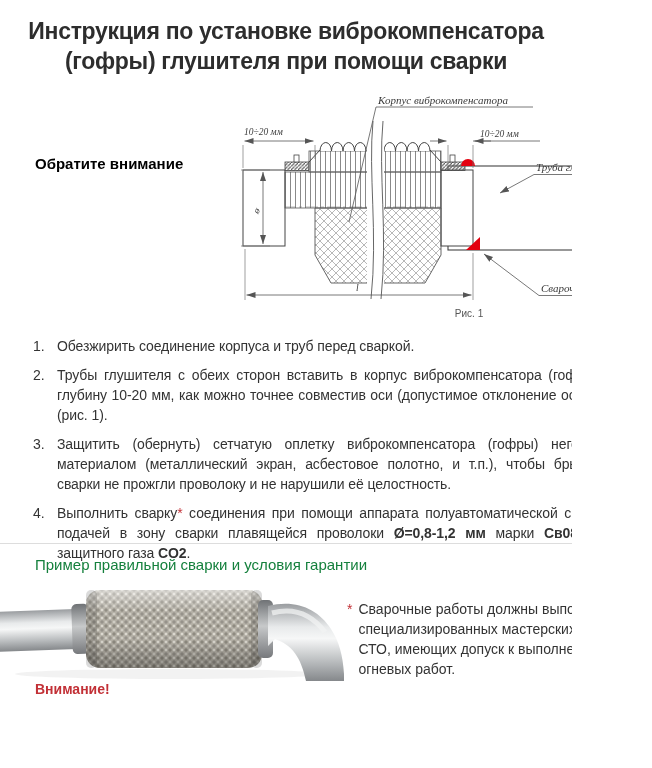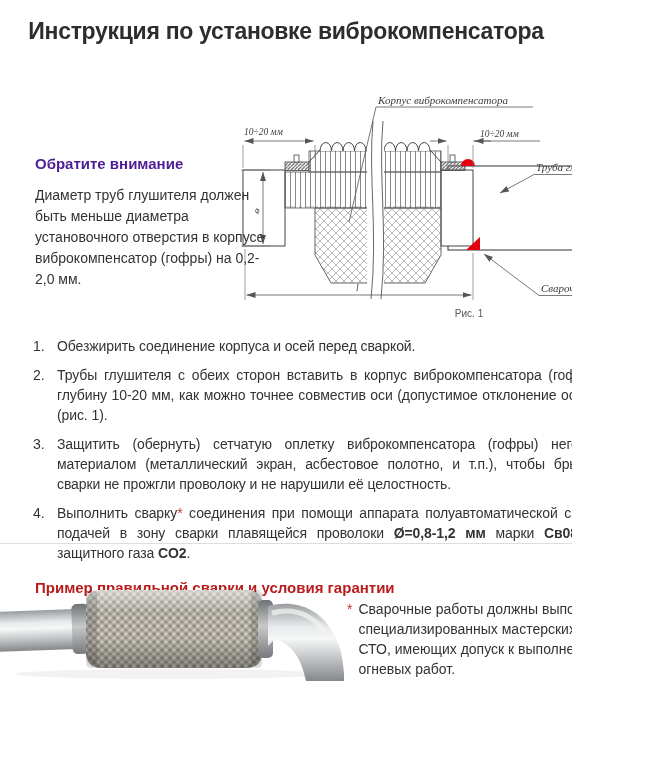--- a/index.html
+++ b/index.html
@@ -2,48 +2,49 @@
 <html lang="ru"><head>
 <meta charset="utf-8">
 <style>
   html,body{margin:0;padding:0;background:#fff;}
   .page{position:relative;width:572px;height:768px;background:#ffffff;overflow:hidden;
         font-family:"Liberation Sans",sans-serif;color:#333;}
   .title{position:absolute;top:16px;left:0;right:0;text-align:center;
          font-size:23px;line-height:30px;font-weight:700;color:#2d2d2d;letter-spacing:-.3px;}
   .figure{position:absolute;left:228px;top:93px;width:424px;height:230px;}
   .note{position:absolute;left:35px;top:155px;width:240px;}
-  .h-small{font-size:15px;font-weight:700;color:#4c1d95;margin:0;}
+  .h-small{font-size:15px;font-weight:700;color:#000000;margin:0;}
   .note .body{font-size:14px;line-height:21px;margin-top:13px;}
   .install{position:absolute;left:33px;top:318px;width:588px;}
   .install .list{margin-top:18px;}
   .item{display:flex;margin-top:9px;font-size:14px;line-height:20px;letter-spacing:-.1px;}
   .item .num{width:24px;flex:none;}
   .item .txt{flex:1;text-align:justify;}
   .divider{position:absolute;left:0;top:543px;width:652px;border-top:1px solid #ddd;}
-  .example-heading{position:absolute;left:35px;top:556px;font-size:15px;font-weight:700;color:#b91c1c;margin-top:23px;}
+  .example-heading{position:absolute;left:35px;top:556px;font-size:15px;font-weight:400;color:#15803d;}
   .photo{position:absolute;left:0;top:584px;width:345px;height:97px;}
   .example-note{position:absolute;left:347px;top:599px;width:292px;display:flex;
                 font-size:14px;line-height:20px;}
   .ast{color:#c23036;margin-right:6px;flex:none;}
   .warning{position:absolute;left:35px;top:680px;width:604px;}
   .warning .w-head{color:#c23036;font-weight:700;font-size:14px;line-height:18px;}
   .warning .w-body{font-size:14px;line-height:20px;letter-spacing:-.15px;margin-top:2px;}
   
   .dwg-label{font-family:"Liberation Serif",serif;font-style:italic;font-size:11px;fill:#3a3a3a;}
   .dwg-dim{font-family:"Liberation Serif",serif;font-style:italic;font-size:9.5px;fill:#3a3a3a;}
   .dwg-cap{font-family:"Liberation Sans",sans-serif;font-size:10px;fill:#555;}
 </style>
 </head>
 <body>
 
 <div class="page">
 
   <div class="title">
     <div>Инструкция по установке виброкомпенсатора</div>
+    <div>(гофры) глушителя при помощи сварки</div>
   </div>
 
   <svg class="figure" viewBox="0 0 424 230">
     <defs>
       <pattern id="vl" width="5" height="5" patternUnits="userSpaceOnUse">
         <path d="M2.5,0 V5" stroke="#7d7d7d" stroke-width="0.9"></path>
       </pattern>
       <pattern id="xh" width="8" height="8" patternUnits="userSpaceOnUse">
         <path d="M0,8 L8,0 M0,0 L8,8" stroke="#9a9a9a" stroke-width="0.7"></path>
       </pattern>
@@ -113,28 +114,27 @@
 
     <text x="313" y="199" class="dwg-label">Сварочный шов</text>
     <path d="M408,202.5 L311,202.5" fill="none" stroke="#555" stroke-width="0.8"></path>
     <path d="M311,202.5 L256,161" fill="none" stroke="#555" stroke-width="0.8" marker-end="url(#arw)"></path>
 
     <text x="241" y="224" text-anchor="middle" class="dwg-cap">Рис. 1</text>
   </svg>
 
   <div class="note">
     <p class="h-small">Обратите внимание</p>
-    <div class="body">Диаметр труб глушителя должен быть меньше диаметра установочного отверстия в корпусе виброкомпенсатор (гофры) на 0,2-2,0 мм.</div>
   </div>
 
   <div class="install">
     <div class="list">
       <div class="item">
         <span class="num">1.</span>
-        <span class="txt"><span>Обезжирить соединение корпуса и осей перед сваркой.</span></span>
+        <span class="txt"><span>Обезжирить соединение корпуса и труб перед сваркой.</span></span>
       </div>
       <div class="item">
         <span class="num">2.</span>
         <span class="txt"><span>Трубы глушителя с обеих сторон вставить в корпус виброкомпенсатора (гофры) на глубину 10-20 мм, как можно точнее совместив оси (допустимое отклонение осей ±5°) (рис. 1).</span></span>
       </div>
       <div class="item">
         <span class="num">3.</span>
         <span class="txt"><span>Защитить (обернуть) сетчатую оплетку виброкомпенсатора (гофры) негорючим материалом (металлический экран, асбестовое полотно, и т.п.), чтобы брызги от сварки не прожгли проволоку и не нарушили её целостность.</span></span>
       </div>
       <div class="item">
@@ -193,15 +193,16 @@
       <path d="M272,29 C294,23 312,31 325,48" stroke="#f2f3f3" stroke-width="5" fill="none" opacity="0.75"></path>
     </g>
   </svg>
 
   <div class="example-note">
     <span class="ast">*</span>
     <span>Сварочные работы должны выполняться в специализированных мастерских или СТО, имеющих допуск к выполнению огневых работ.</span>
   </div>
 
   <div class="warning">
+    <div class="w-head">Внимание!</div>
   </div>
 
 </div>
 
 </body></html>

